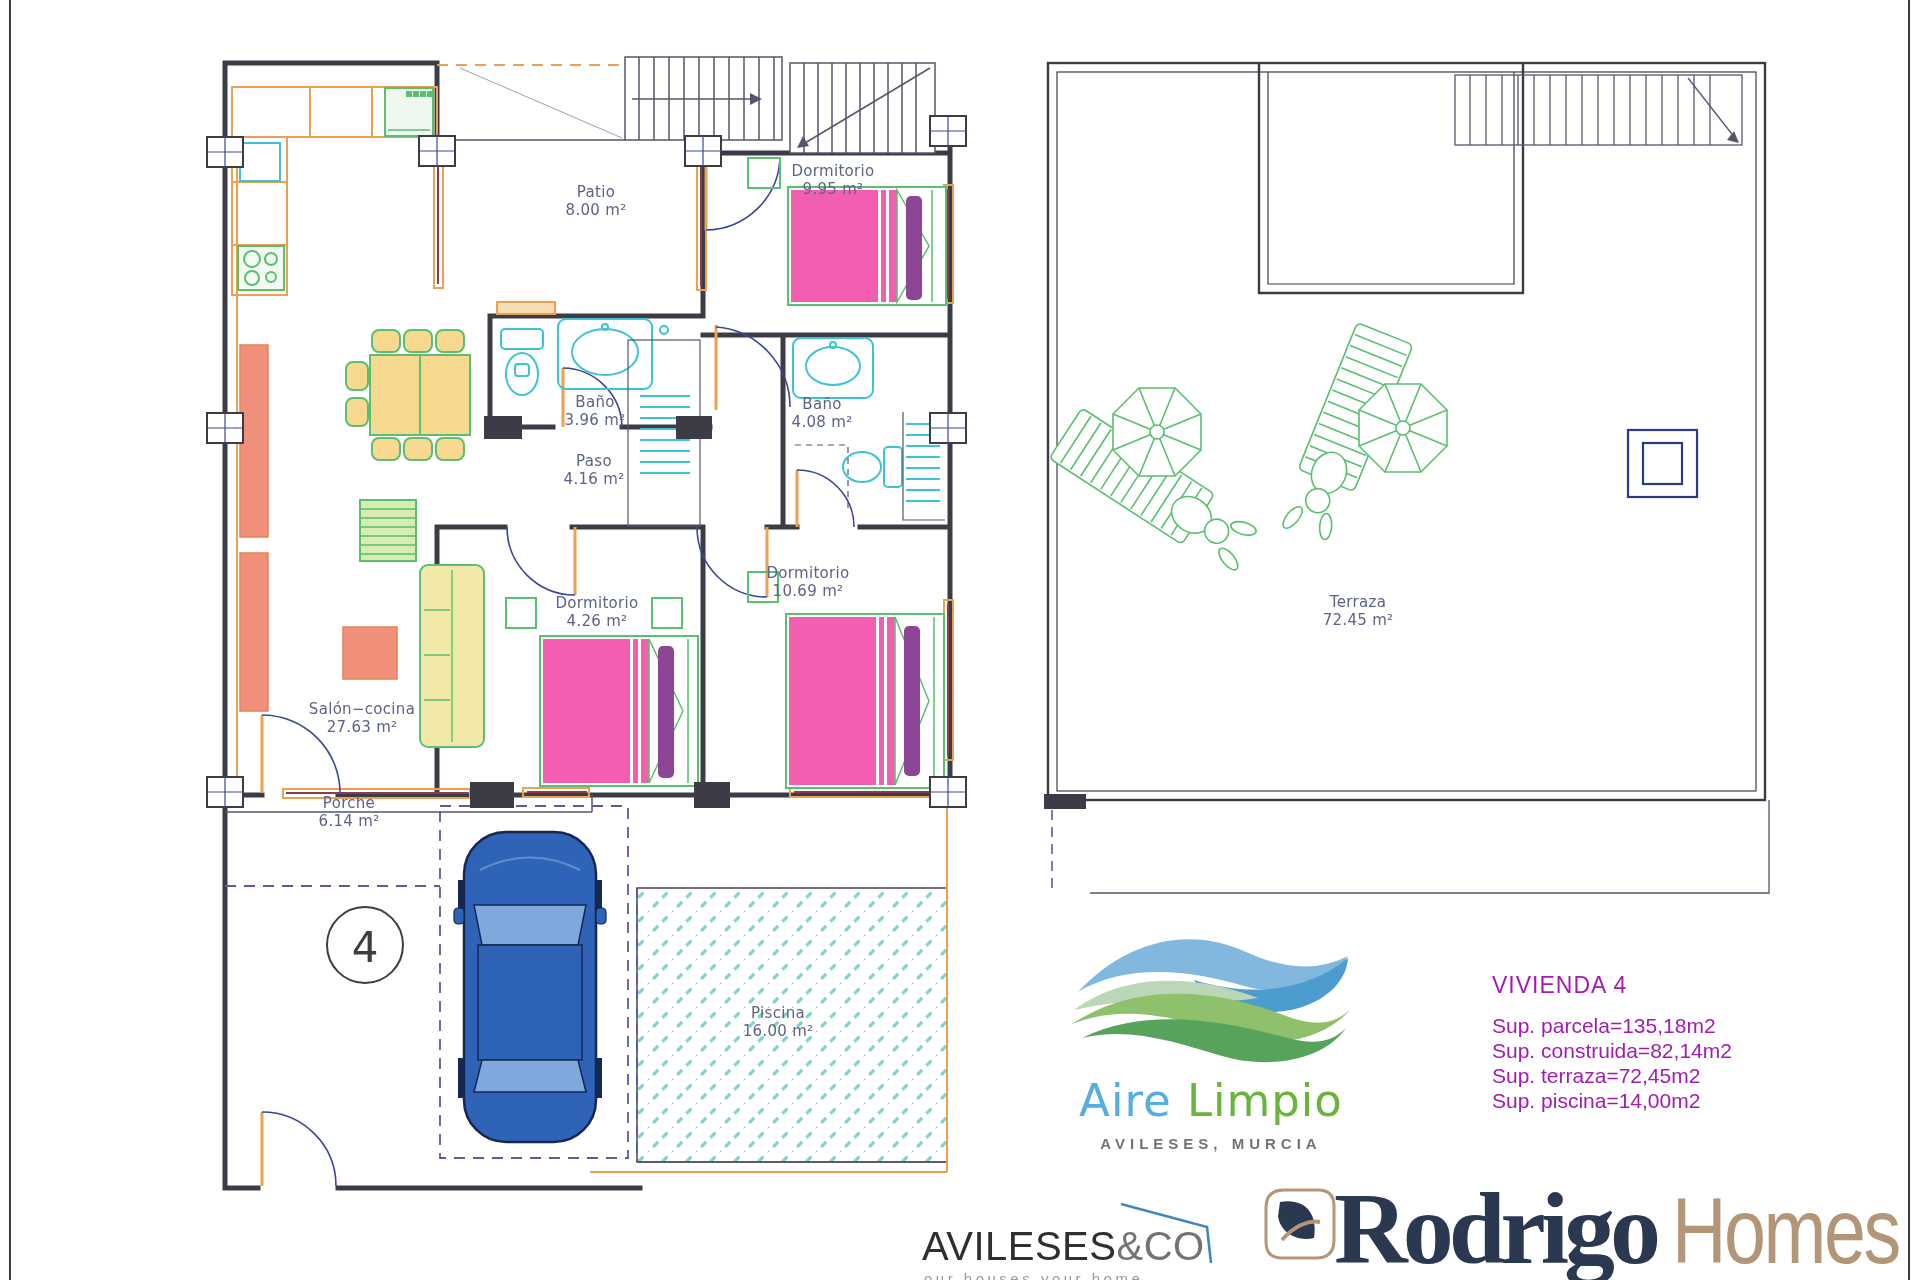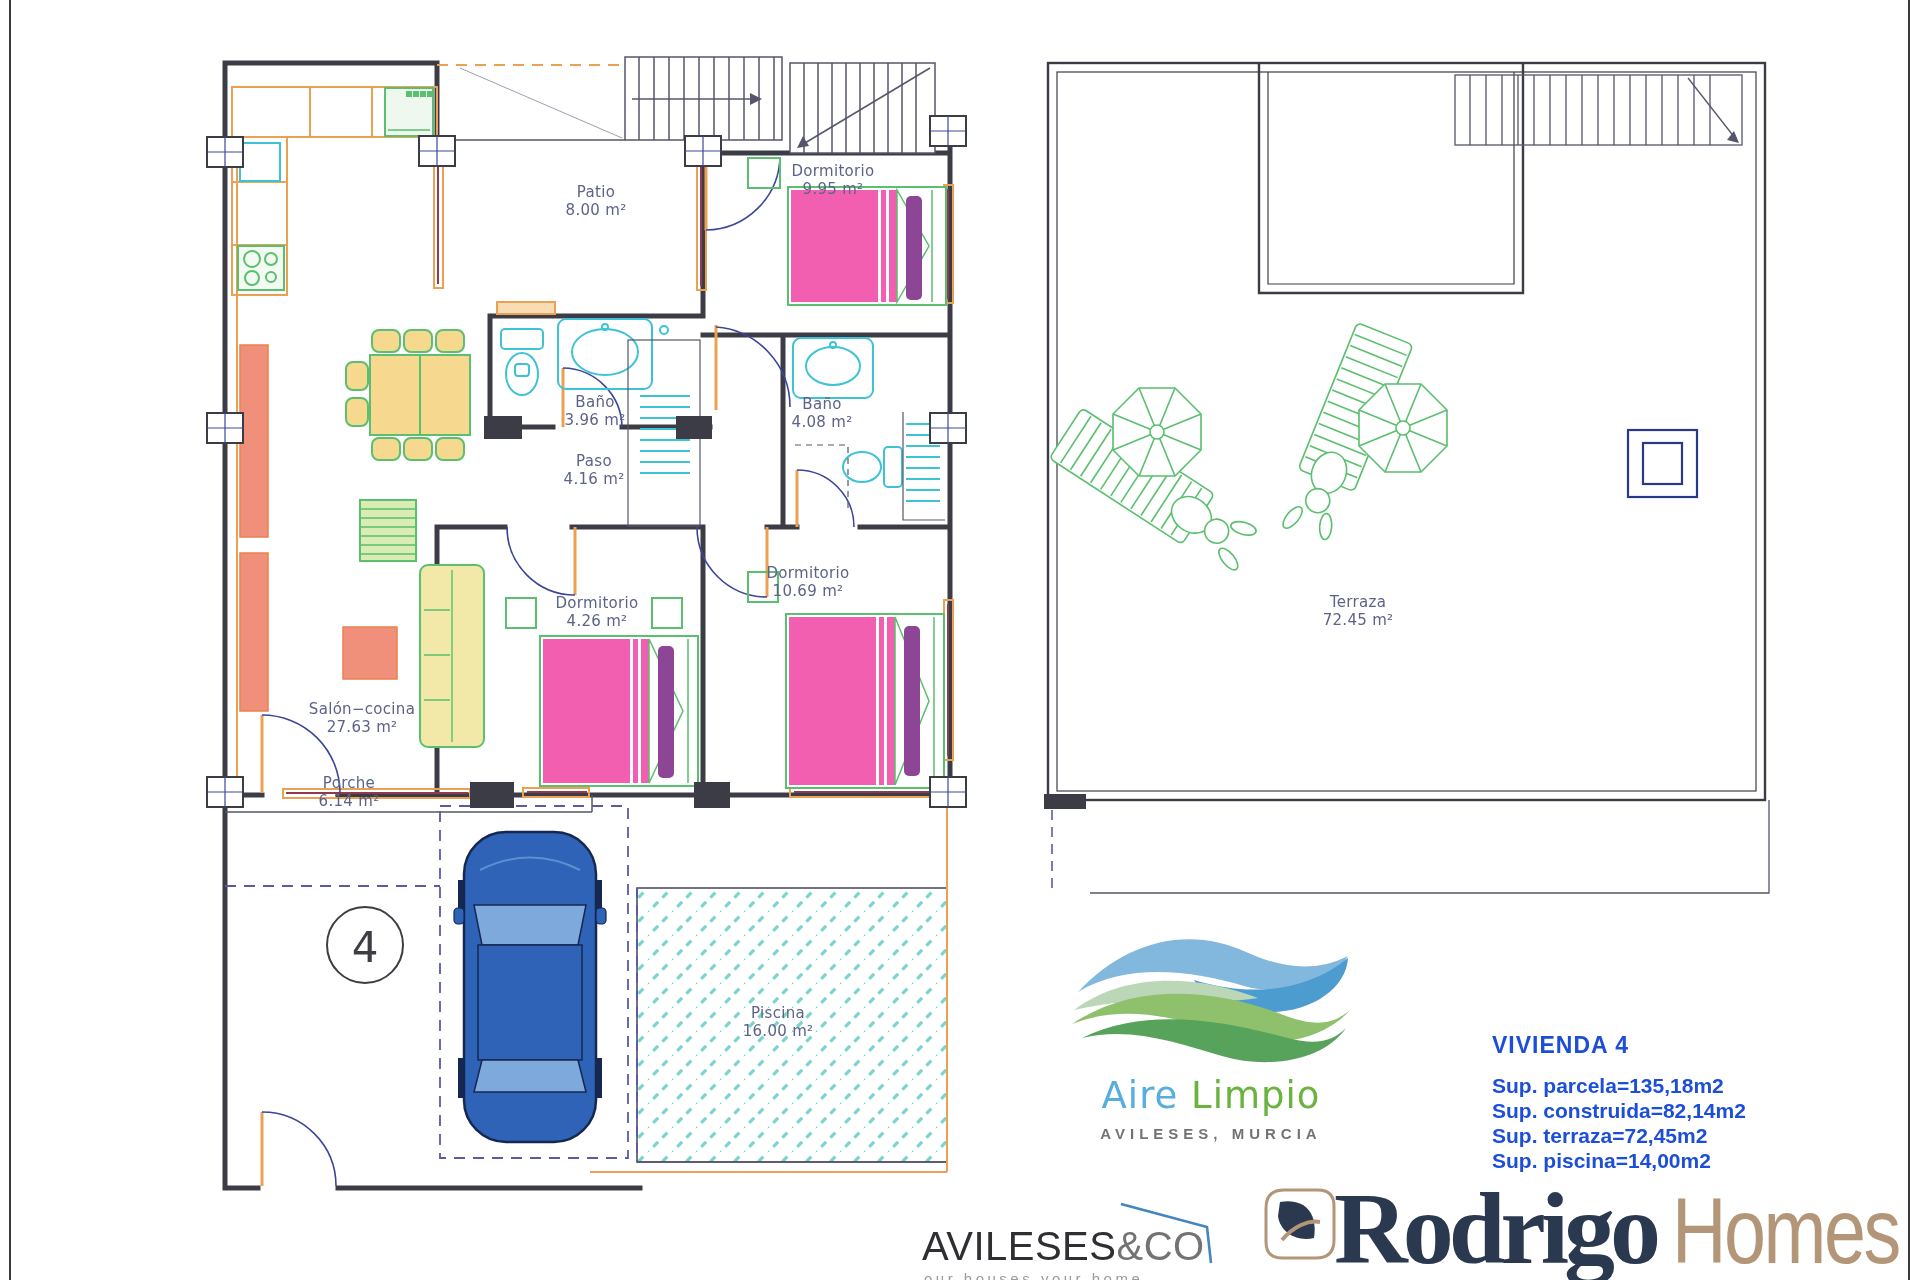--- a/index.html
+++ b/index.html
@@ -4,26 +4,26 @@
 <style>
   html,body{margin:0;padding:0;background:#fff;}
   .stage{position:relative;width:1920px;height:1280px;background:#fff;overflow:hidden;
          font-family:"DejaVu Sans",sans-serif;}
   .frameline{position:absolute;top:0;width:2px;height:1280px;background:#3a3a3e;}
   svg{position:absolute;left:0;top:0;}
   .rlabel{position:absolute;transform:translate(-50%,-50%);text-align:center;
           color:#5c6388;font-size:15px;line-height:1.2;white-space:nowrap;letter-spacing:.3px;}
   .unitnum{position:absolute;transform:translate(-50%,-50%);color:#3d3d44;font-size:42px;
            font-weight:400;}
-  .info{position:absolute;left:1492px;top:1032px;color:#1d4ed8;
-        font-family:"Liberation Sans",sans-serif;font-weight:bold;}
+  .info{position:absolute;left:1492px;top:972px;color:#a21caf;
+        font-family:"Liberation Sans",sans-serif;}
   .info .title{font-size:23px;margin-bottom:14px;letter-spacing:1px;}
   .info .line{font-size:21px;line-height:25px;}
   .aire{position:absolute;left:1066px;top:926px;width:290px;text-align:center;}
-  .aire .words{font-size:37px;font-weight:500;letter-spacing:1px;margin-top:2px;}
+  .aire .words{font-size:45px;font-weight:500;letter-spacing:1px;margin-top:2px;}
   .aire .w1{color:#56aede;} .aire .w2{color:#69b33e;}
   .aire .sub{font-size:15px;letter-spacing:5px;color:#737373;margin-top:8px;font-weight:600;
              font-family:"Liberation Sans",sans-serif;}
   .prop{position:absolute;left:918px;top:1196px;width:320px;height:84px;
         font-family:"Liberation Sans",sans-serif;}
   .prop .row{position:absolute;left:4px;top:28px;font-size:40px;letter-spacing:.5px;color:#2f2f33;}
   .prop .co{color:#737373;}
   .prop .tag{position:absolute;left:6px;top:74px;font-size:15px;letter-spacing:3.5px;color:#9a9a9a;}
   .rodrigo-text{position:absolute;left:1334px;top:1178px;display:flex;align-items:baseline;
                 line-height:1;}
@@ -366,21 +366,21 @@
     <div>4.26 m²</div>
   </div>
   <div class="rlabel" style="left:808px;top:582px">
     <div>Dormitorio</div>
     <div>10.69 m²</div>
   </div>
   <div class="rlabel" style="left:362px;top:718px">
     <div>Salón−cocina</div>
     <div>27.63 m²</div>
   </div>
-  <div class="rlabel" style="left:349px;top:792px">
+  <div class="rlabel" style="left:349px;top:812px">
     <div>Porche</div>
     <div>6.14 m²</div>
   </div>
   <div class="rlabel" style="left:778px;top:1022px">
     <div>Piscina</div>
     <div>16.00 m²</div>
   </div>
   <div class="rlabel" style="left:1358px;top:611px">
     <div>Terraza</div>
     <div>72.45 m²</div>

